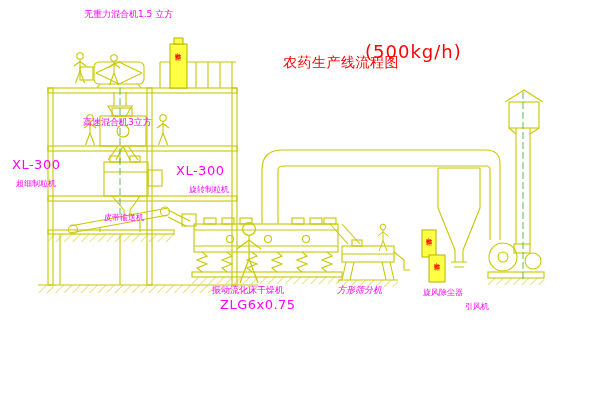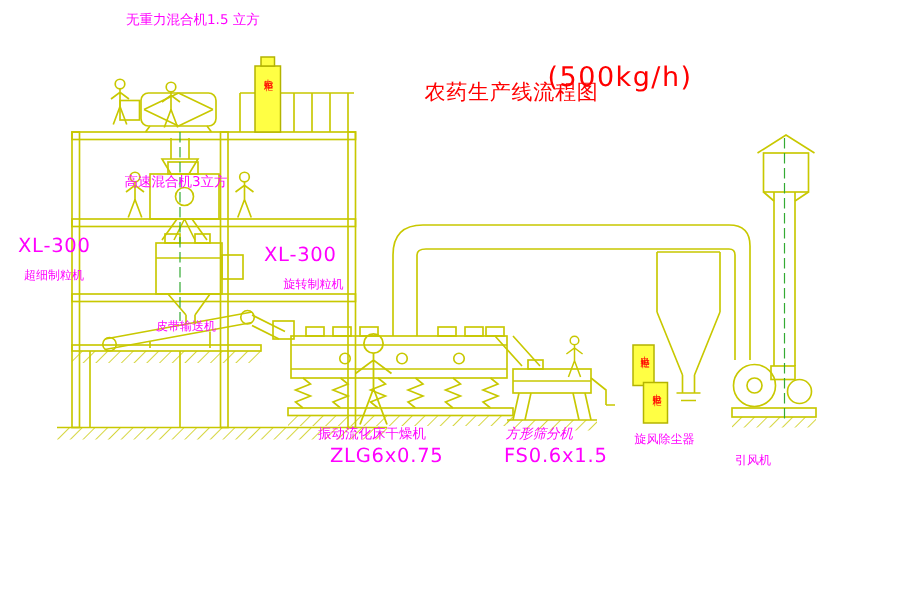--- a/index.html
+++ b/index.html
@@ -184,22 +184,21 @@
 
   <span class="lbl s13" style="left:176px;top:164px;">XL-300</span>
   <span class="lbl s8" style="left:164px;top:186px;margin-left:25px;">旋转制粒机</span>
 
   <span class="lbl s8" style="left:104px;top:214px;">皮带输送机</span>
 
   <span class="lbl s9" style="left:212px;top:286px;">振动流化床干燥机</span>
   <span class="lbl s13" style="left:220px;top:298px;">ZLG6x0.75</span>
 
   <span class="lbl s9" style="left:337px;top:286px;font-style:italic;">方形筛分机</span>
-  <span class="lbl s13" style="left:336px;top:298px;">FS0.6x1.5</span>
 
   <span class="lbl s8" style="left:423px;top:289px;">旋风除尘器</span>
-  <span class="lbl s8" style="left:465px;top:303px;margin-left:25px;">引风机</span>
+  <span class="lbl s8" style="left:465px;top:303px;">引风机</span>
 
   <span class="vtext" style="left:175px;top:48px;">电控柜</span>
   <span class="vtext" style="left:426px;top:233px;">电控柜</span>
   <span class="vtext" style="left:434px;top:258px;">电控柜</span>
 
 </div>
 
 </body></html>

